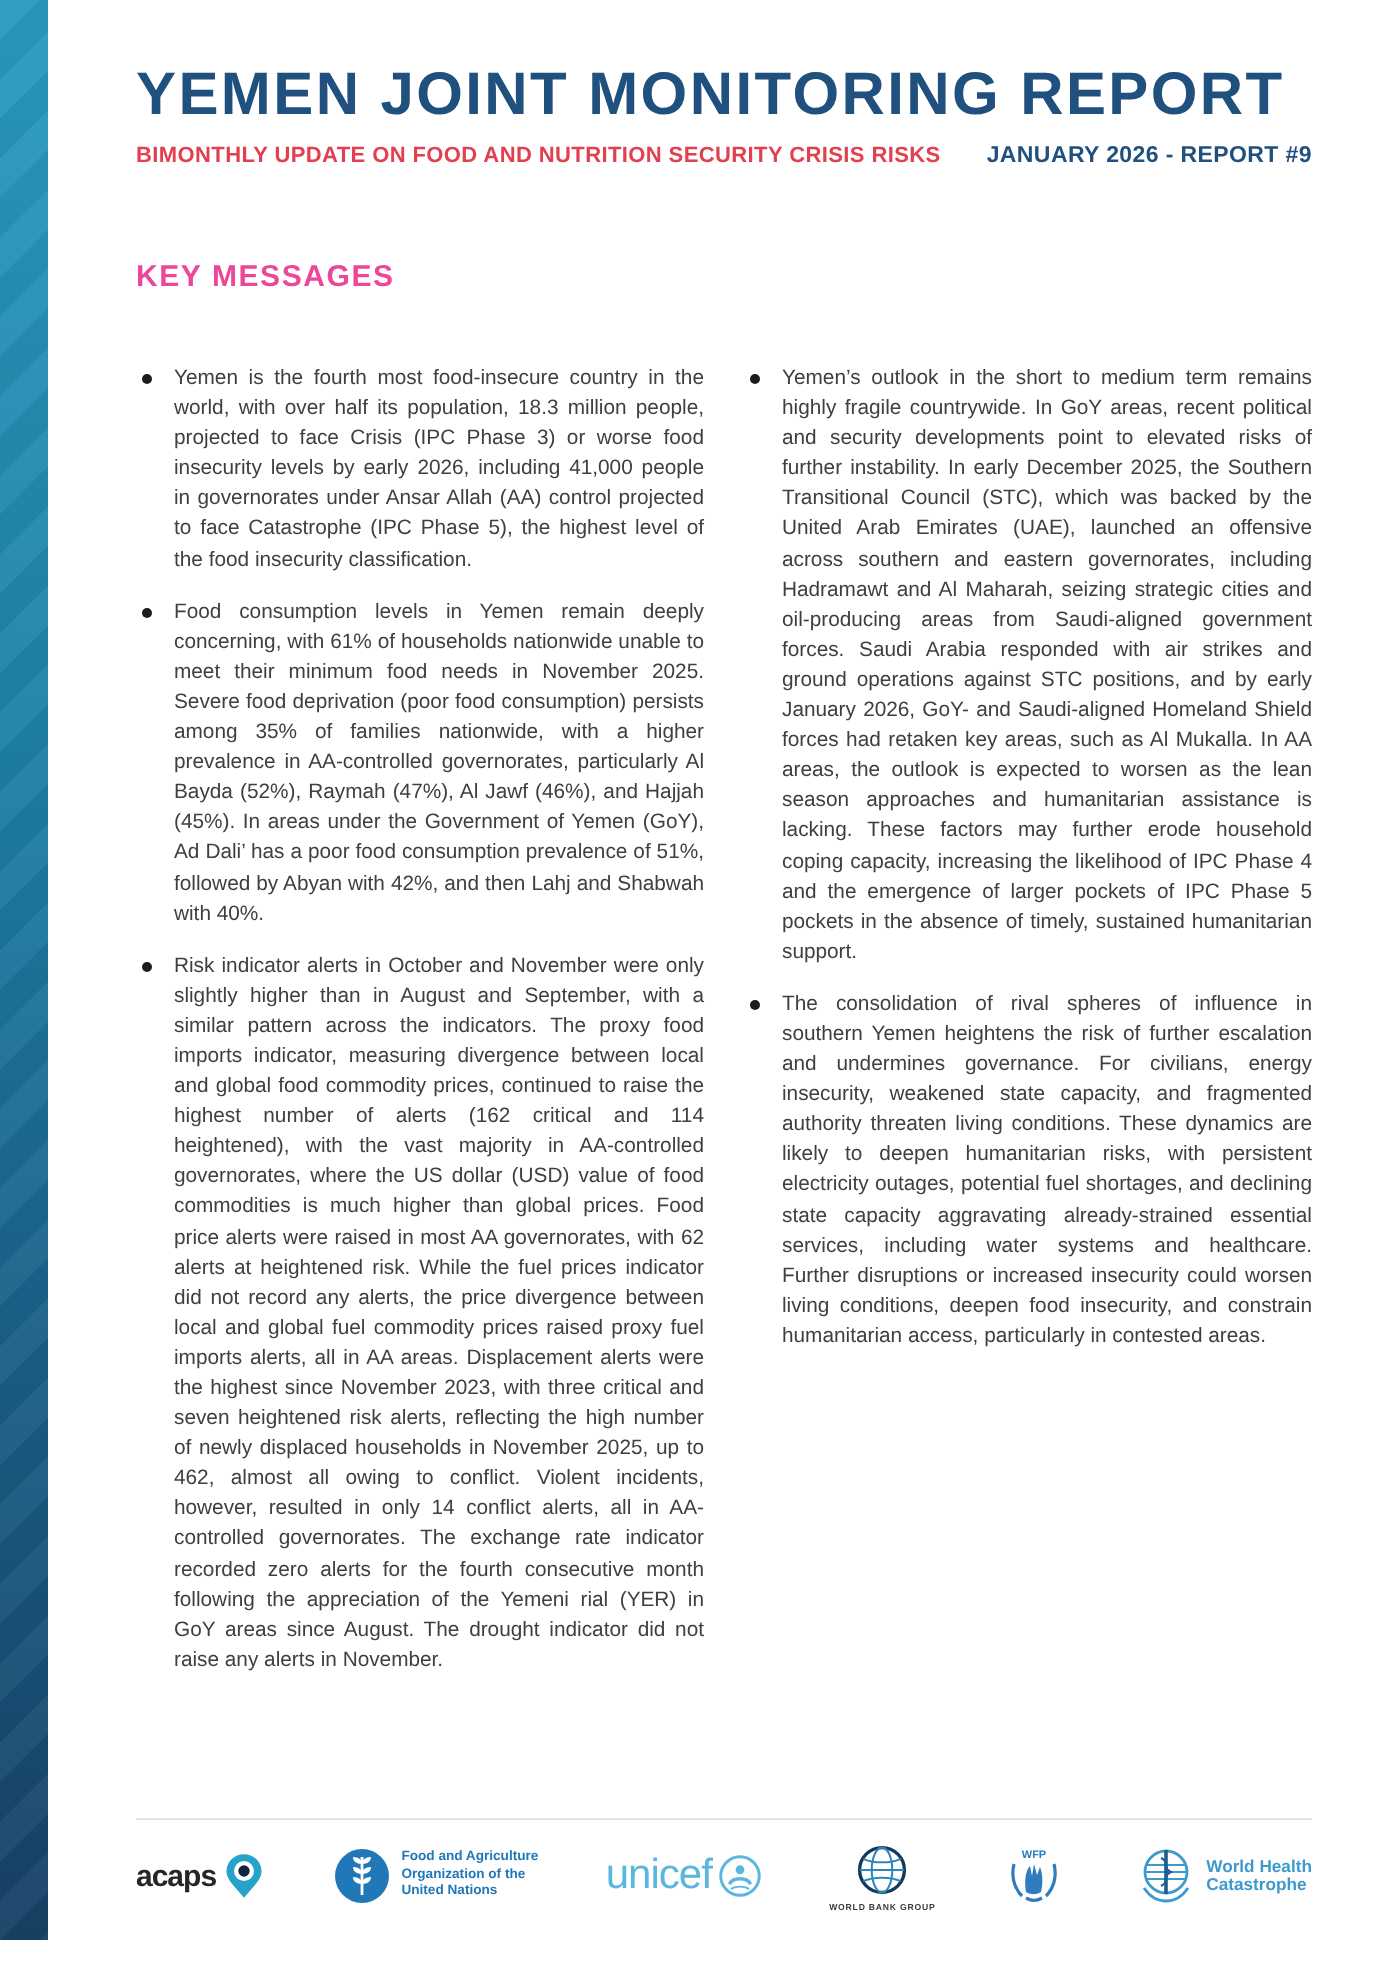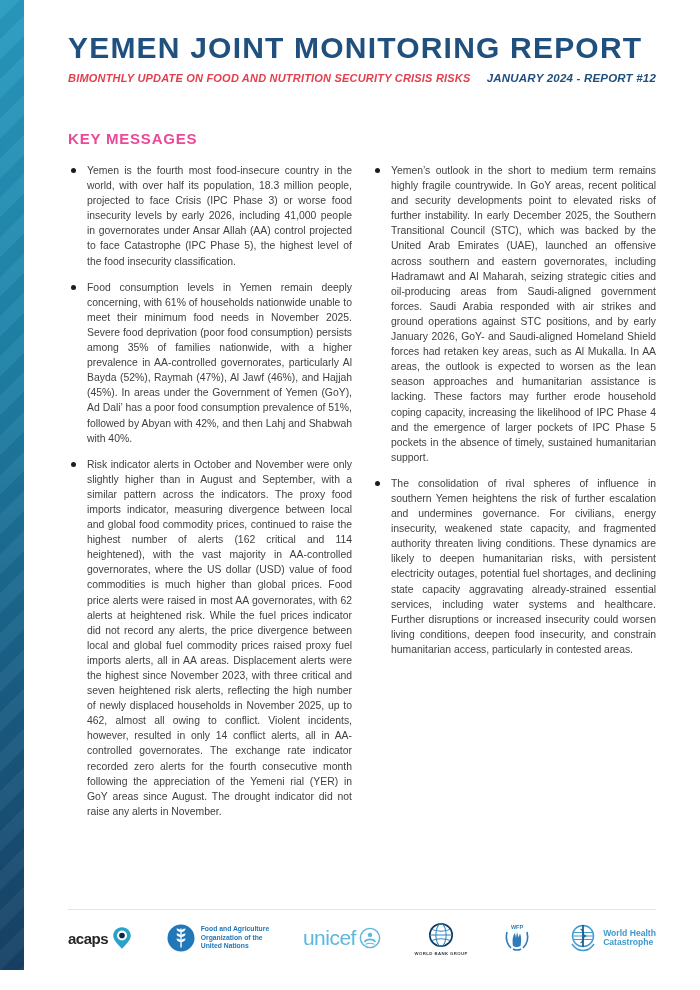--- a/index.html
+++ b/index.html
@@ -23,34 +23,33 @@
   .content { position:absolute; left:68px; right:44px; top:0; bottom:0; }
 
   .report-title {
     margin: 0; padding-top: 31px;
     font-size: 30px; font-weight: 800; letter-spacing: 1.2px;
     color: #20507E; white-space: nowrap;
   }
   .subtitle-row {
     display:flex; justify-content:space-between; align-items:flex-end;
     margin-top: 7px;
-    font-style: italic;
   }
   .report-subtitle {
     font-size: 11px; font-weight: bold; color: #E2404F; letter-spacing: 0.2px;
   }
   .report-edition {
     font-size: 11.5px; font-weight: bold; color: #20507E; letter-spacing: 0.2px;
   }
 
   .key-messages-heading {
     margin: 46px 0 0 0;
     font-size: 15px; font-weight: bold; color: #ec4899; letter-spacing: 0.8px;
   }
-  .columns { display:flex; gap: 20px; margin-top: 16px; }
+  .columns { display:flex; gap: 20px; margin-top: 35px; }
   .col { flex: 1 1 0; min-width: 0; }
   .bullet { display:flex; margin-bottom: 11px; }
   .dot {
     flex: none; width: 5px; height: 5px; border-radius: 50%;
     background: #1d1d1d; margin: 5px 11px 0 3px;
   }
   .bullet p {
     margin: 0; font-size: 10.4px; line-height: 15.1px;
     color: #3F3F3F; text-align: justify;
   }
@@ -84,21 +83,21 @@
 <div class="page">
 
   <div class="sidebar-accent"></div>
 
   <div class="content">
 
     <h1 class="report-title">YEMEN JOINT MONITORING REPORT</h1>
 
     <div class="subtitle-row">
       <span class="report-subtitle">BIMONTHLY UPDATE ON FOOD AND NUTRITION SECURITY CRISIS RISKS</span>
-      <span class="report-edition">JANUARY 2024 - REPORT #12</span>
+      <span class="report-edition">JANUARY 2026 - REPORT #9</span>
     </div>
 
     <h2 class="key-messages-heading">KEY MESSAGES</h2>
 
     <div class="columns">
 
       <div class="col">
         <div class="bullet">
           <span class="dot"></span>
           <p>Yemen is the fourth most food-insecure country in the world, with over half its population, 18.3 million people, projected to face Crisis (IPC Phase 3) or worse food insecurity levels by early 2026, including 41,000 people in governorates under Ansar Allah (AA) control projected to face Catastrophe (IPC Phase 5), the highest level of the food insecurity classification.</p>

